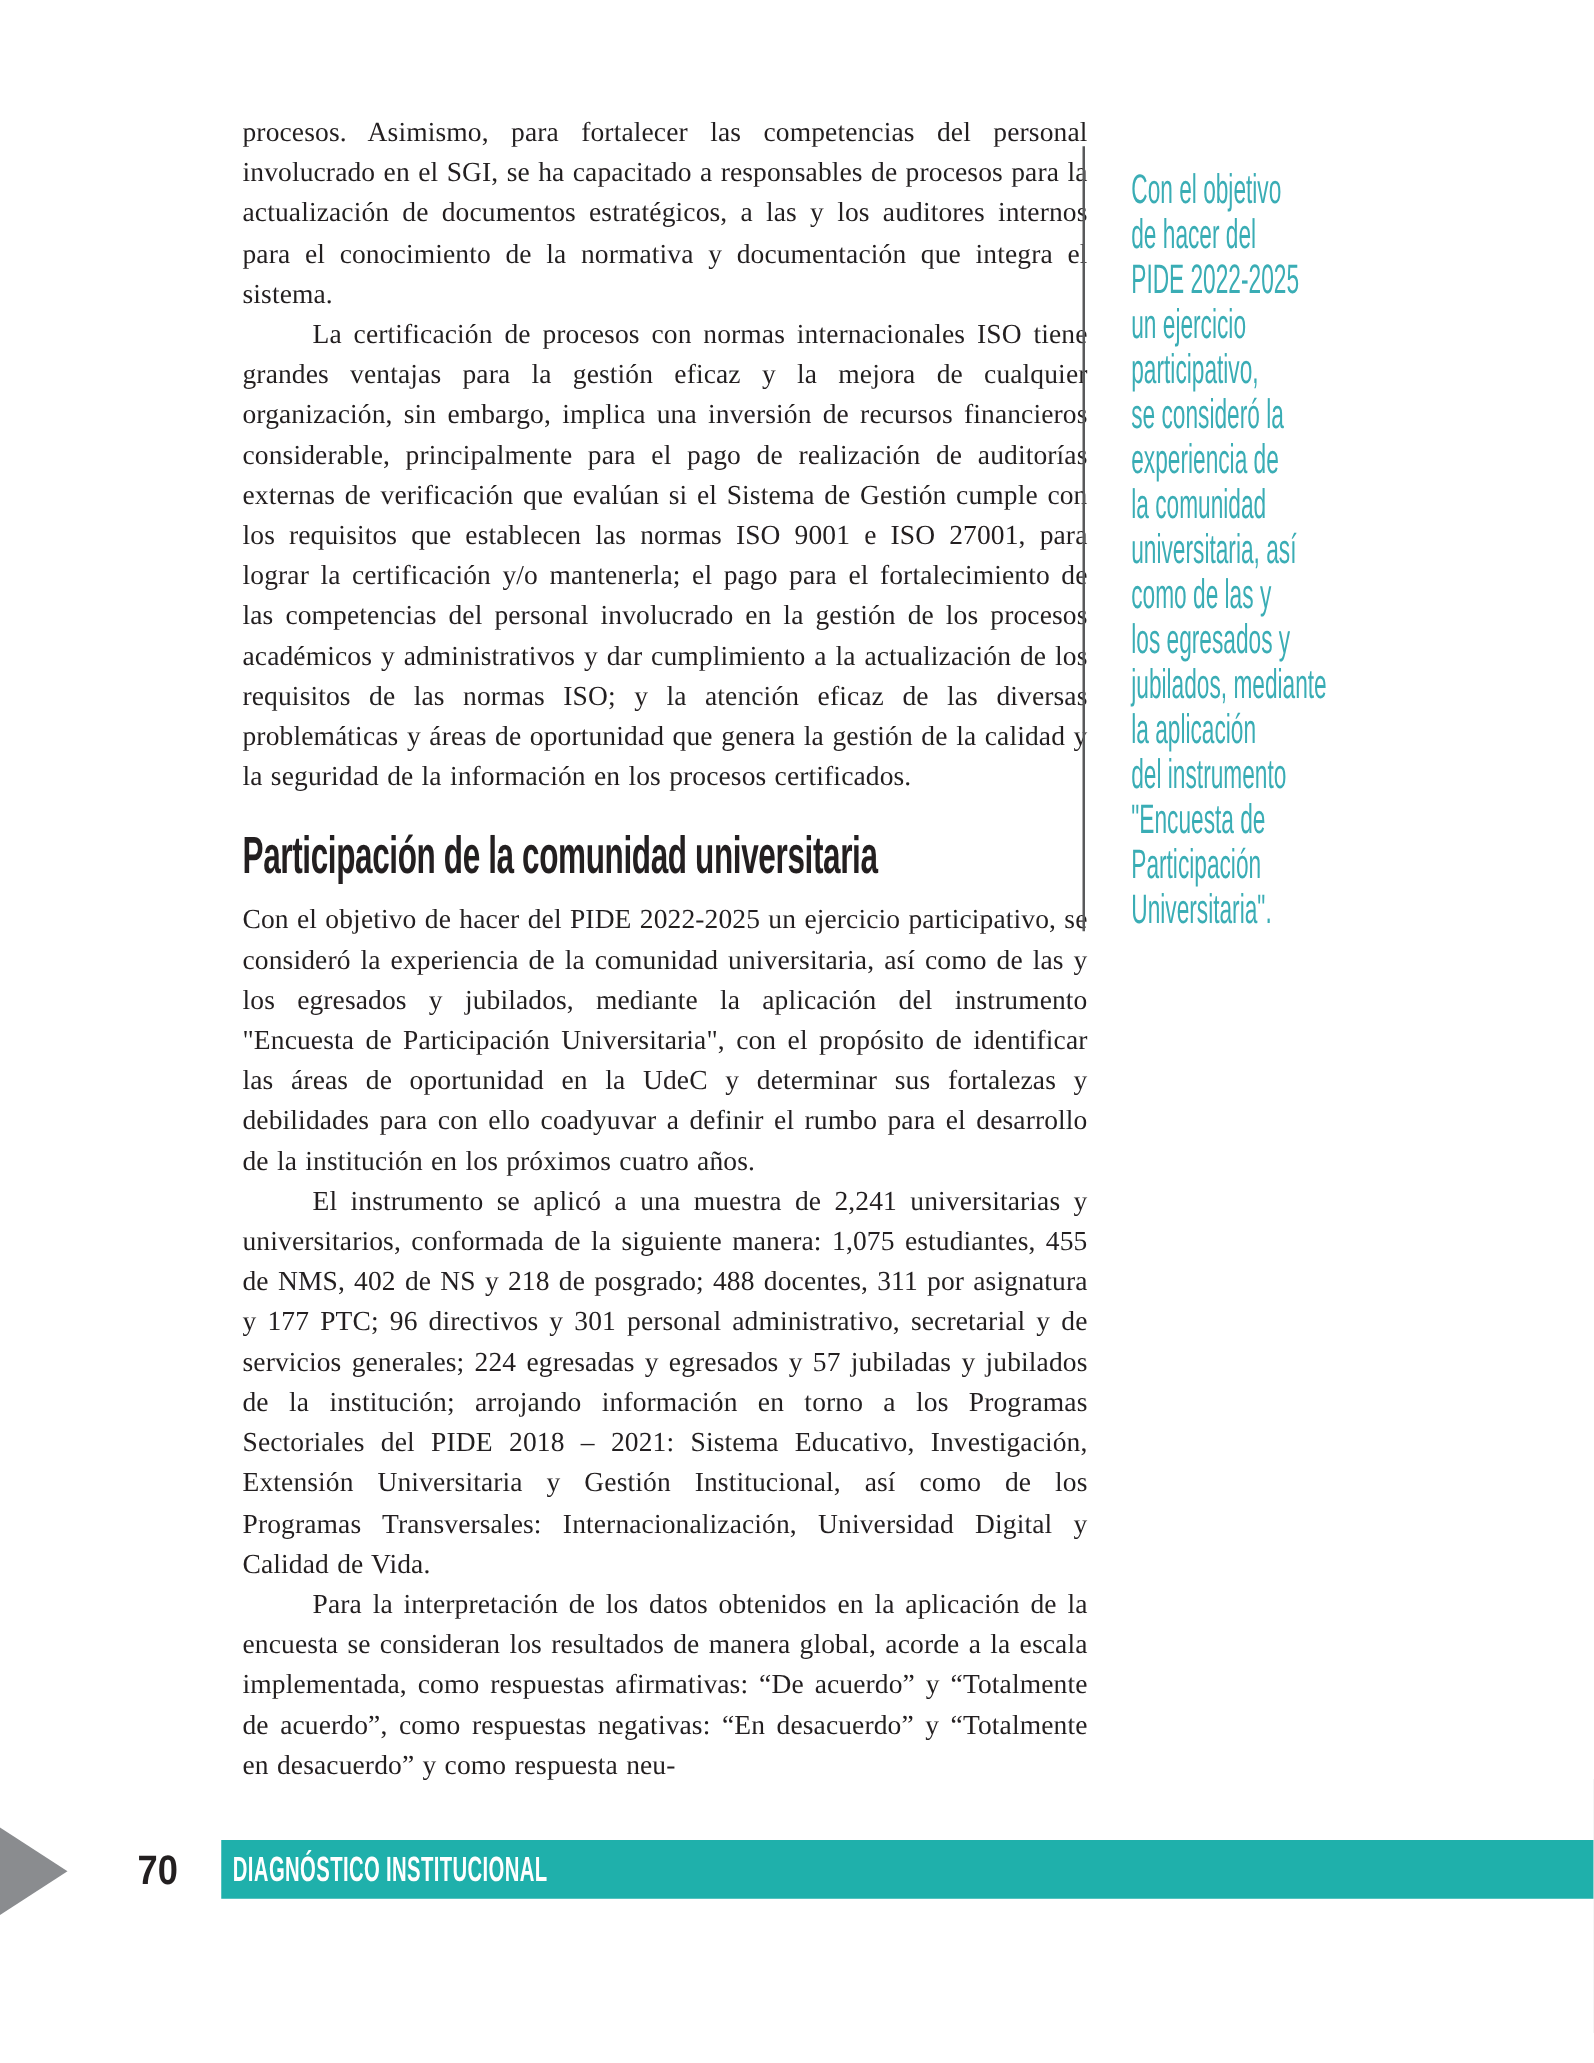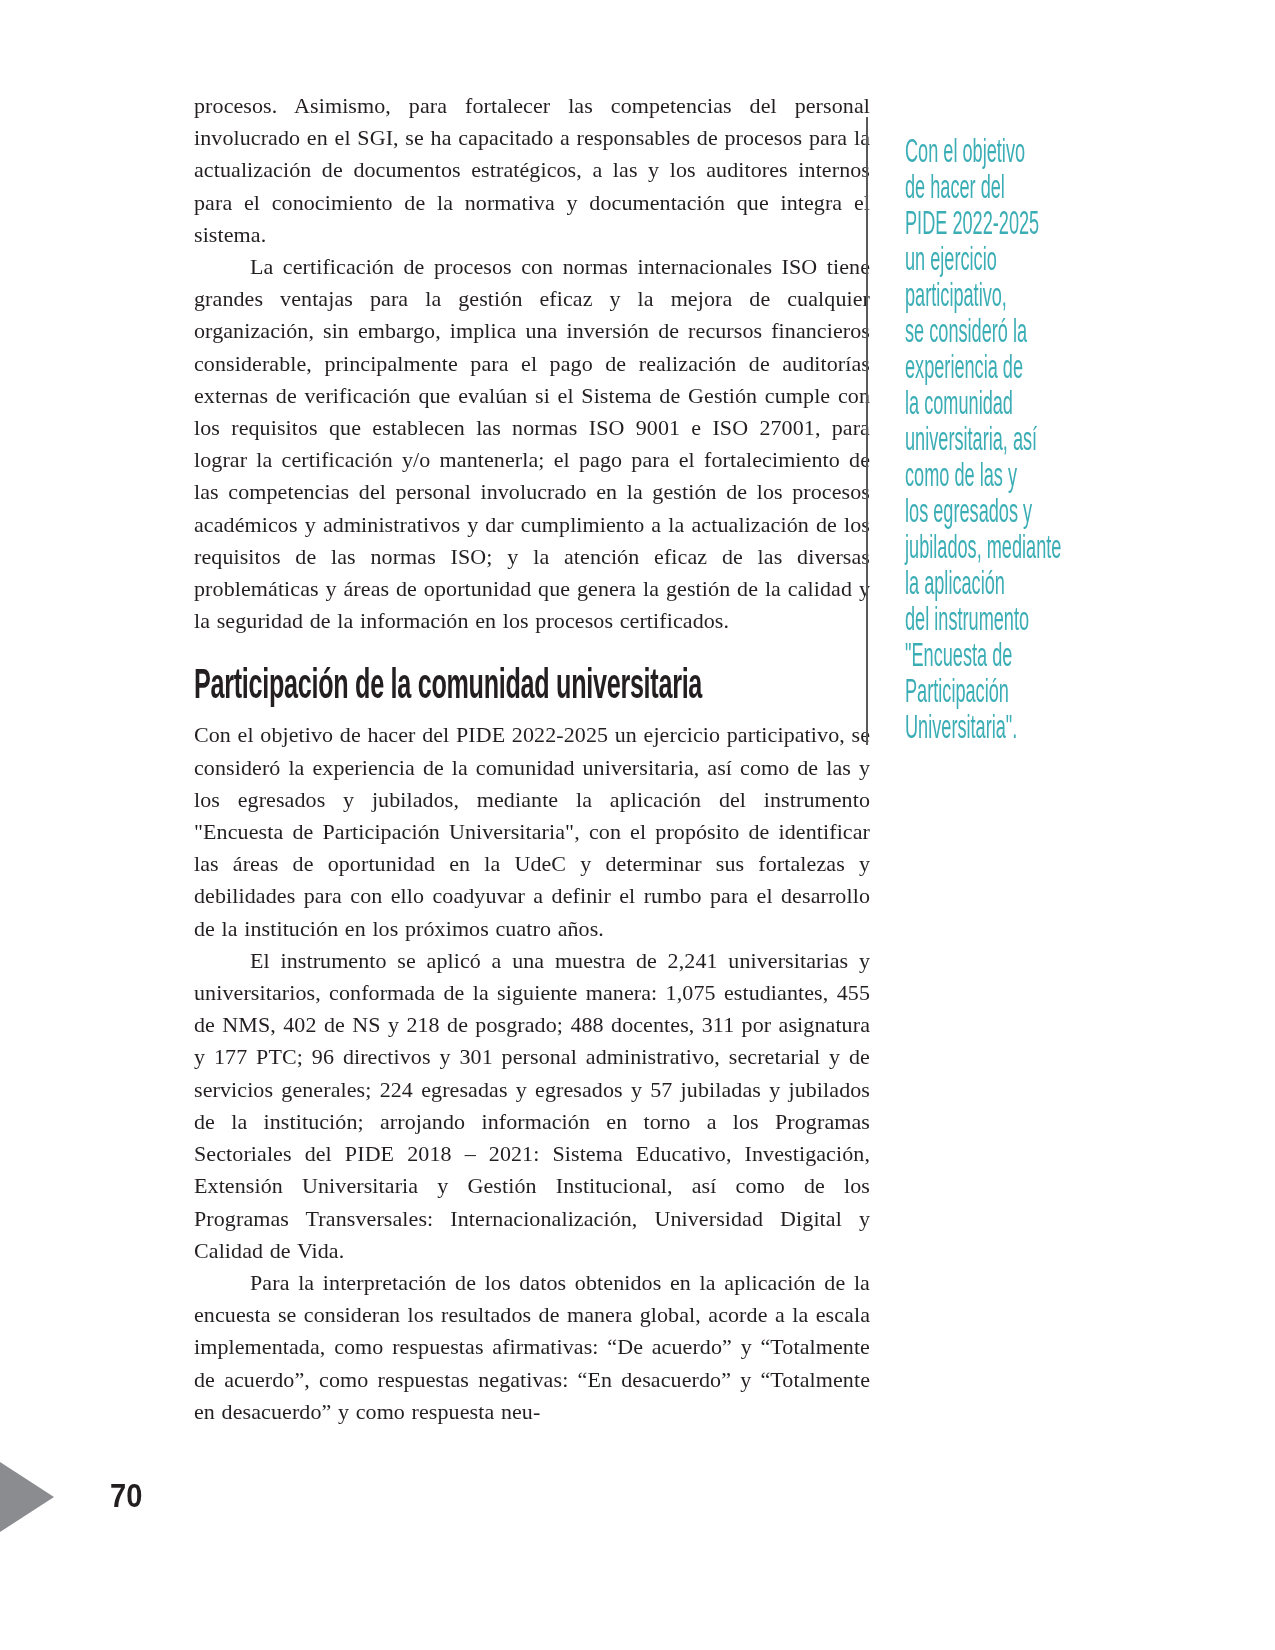--- a/index.html
+++ b/index.html
@@ -145,14 +145,17 @@
     <div>del instrumento</div>
     <div>"Encuesta de</div>
     <div>Participación</div>
     <div>Universitaria".</div>
   </div>
 
   <div class="arrow-marker"></div>
 
   <div class="page-number">70</div>
 
+  <div class="footer-bar">
+    <span class="footer-label">DIAGNÓSTICO INSTITUCIONAL</span>
+  </div>
 
 </div>
 
 </body></html>

